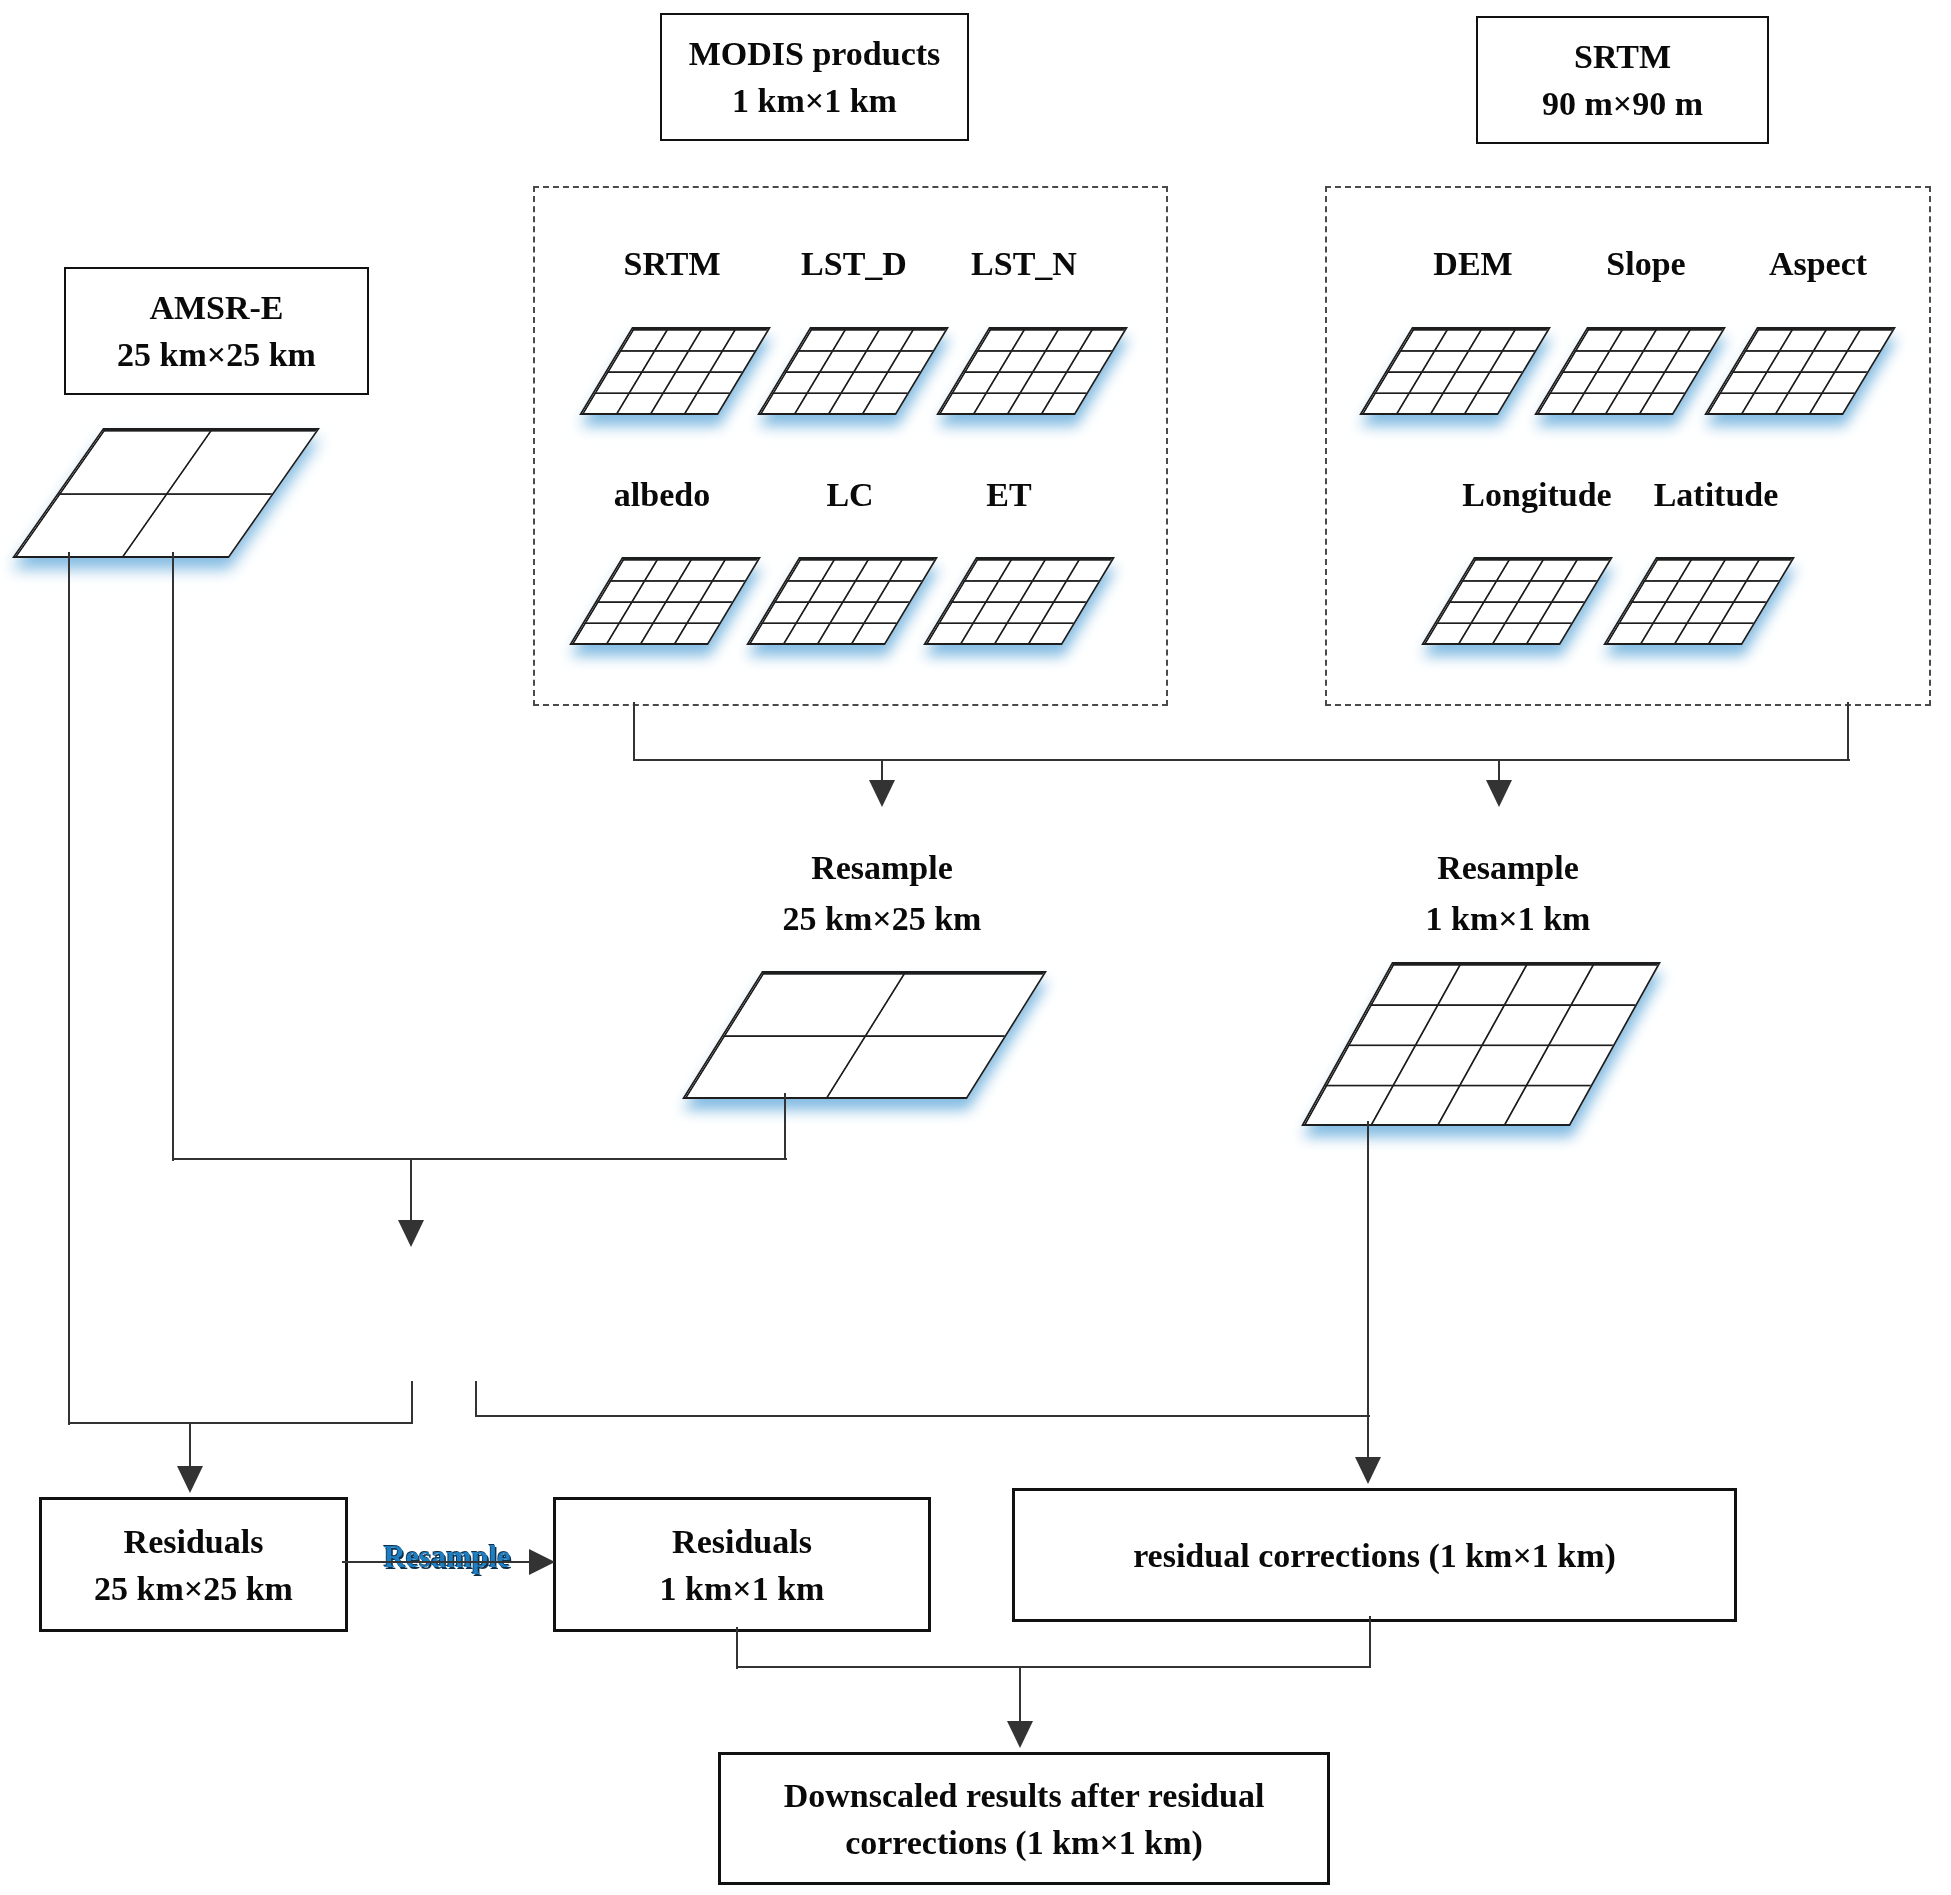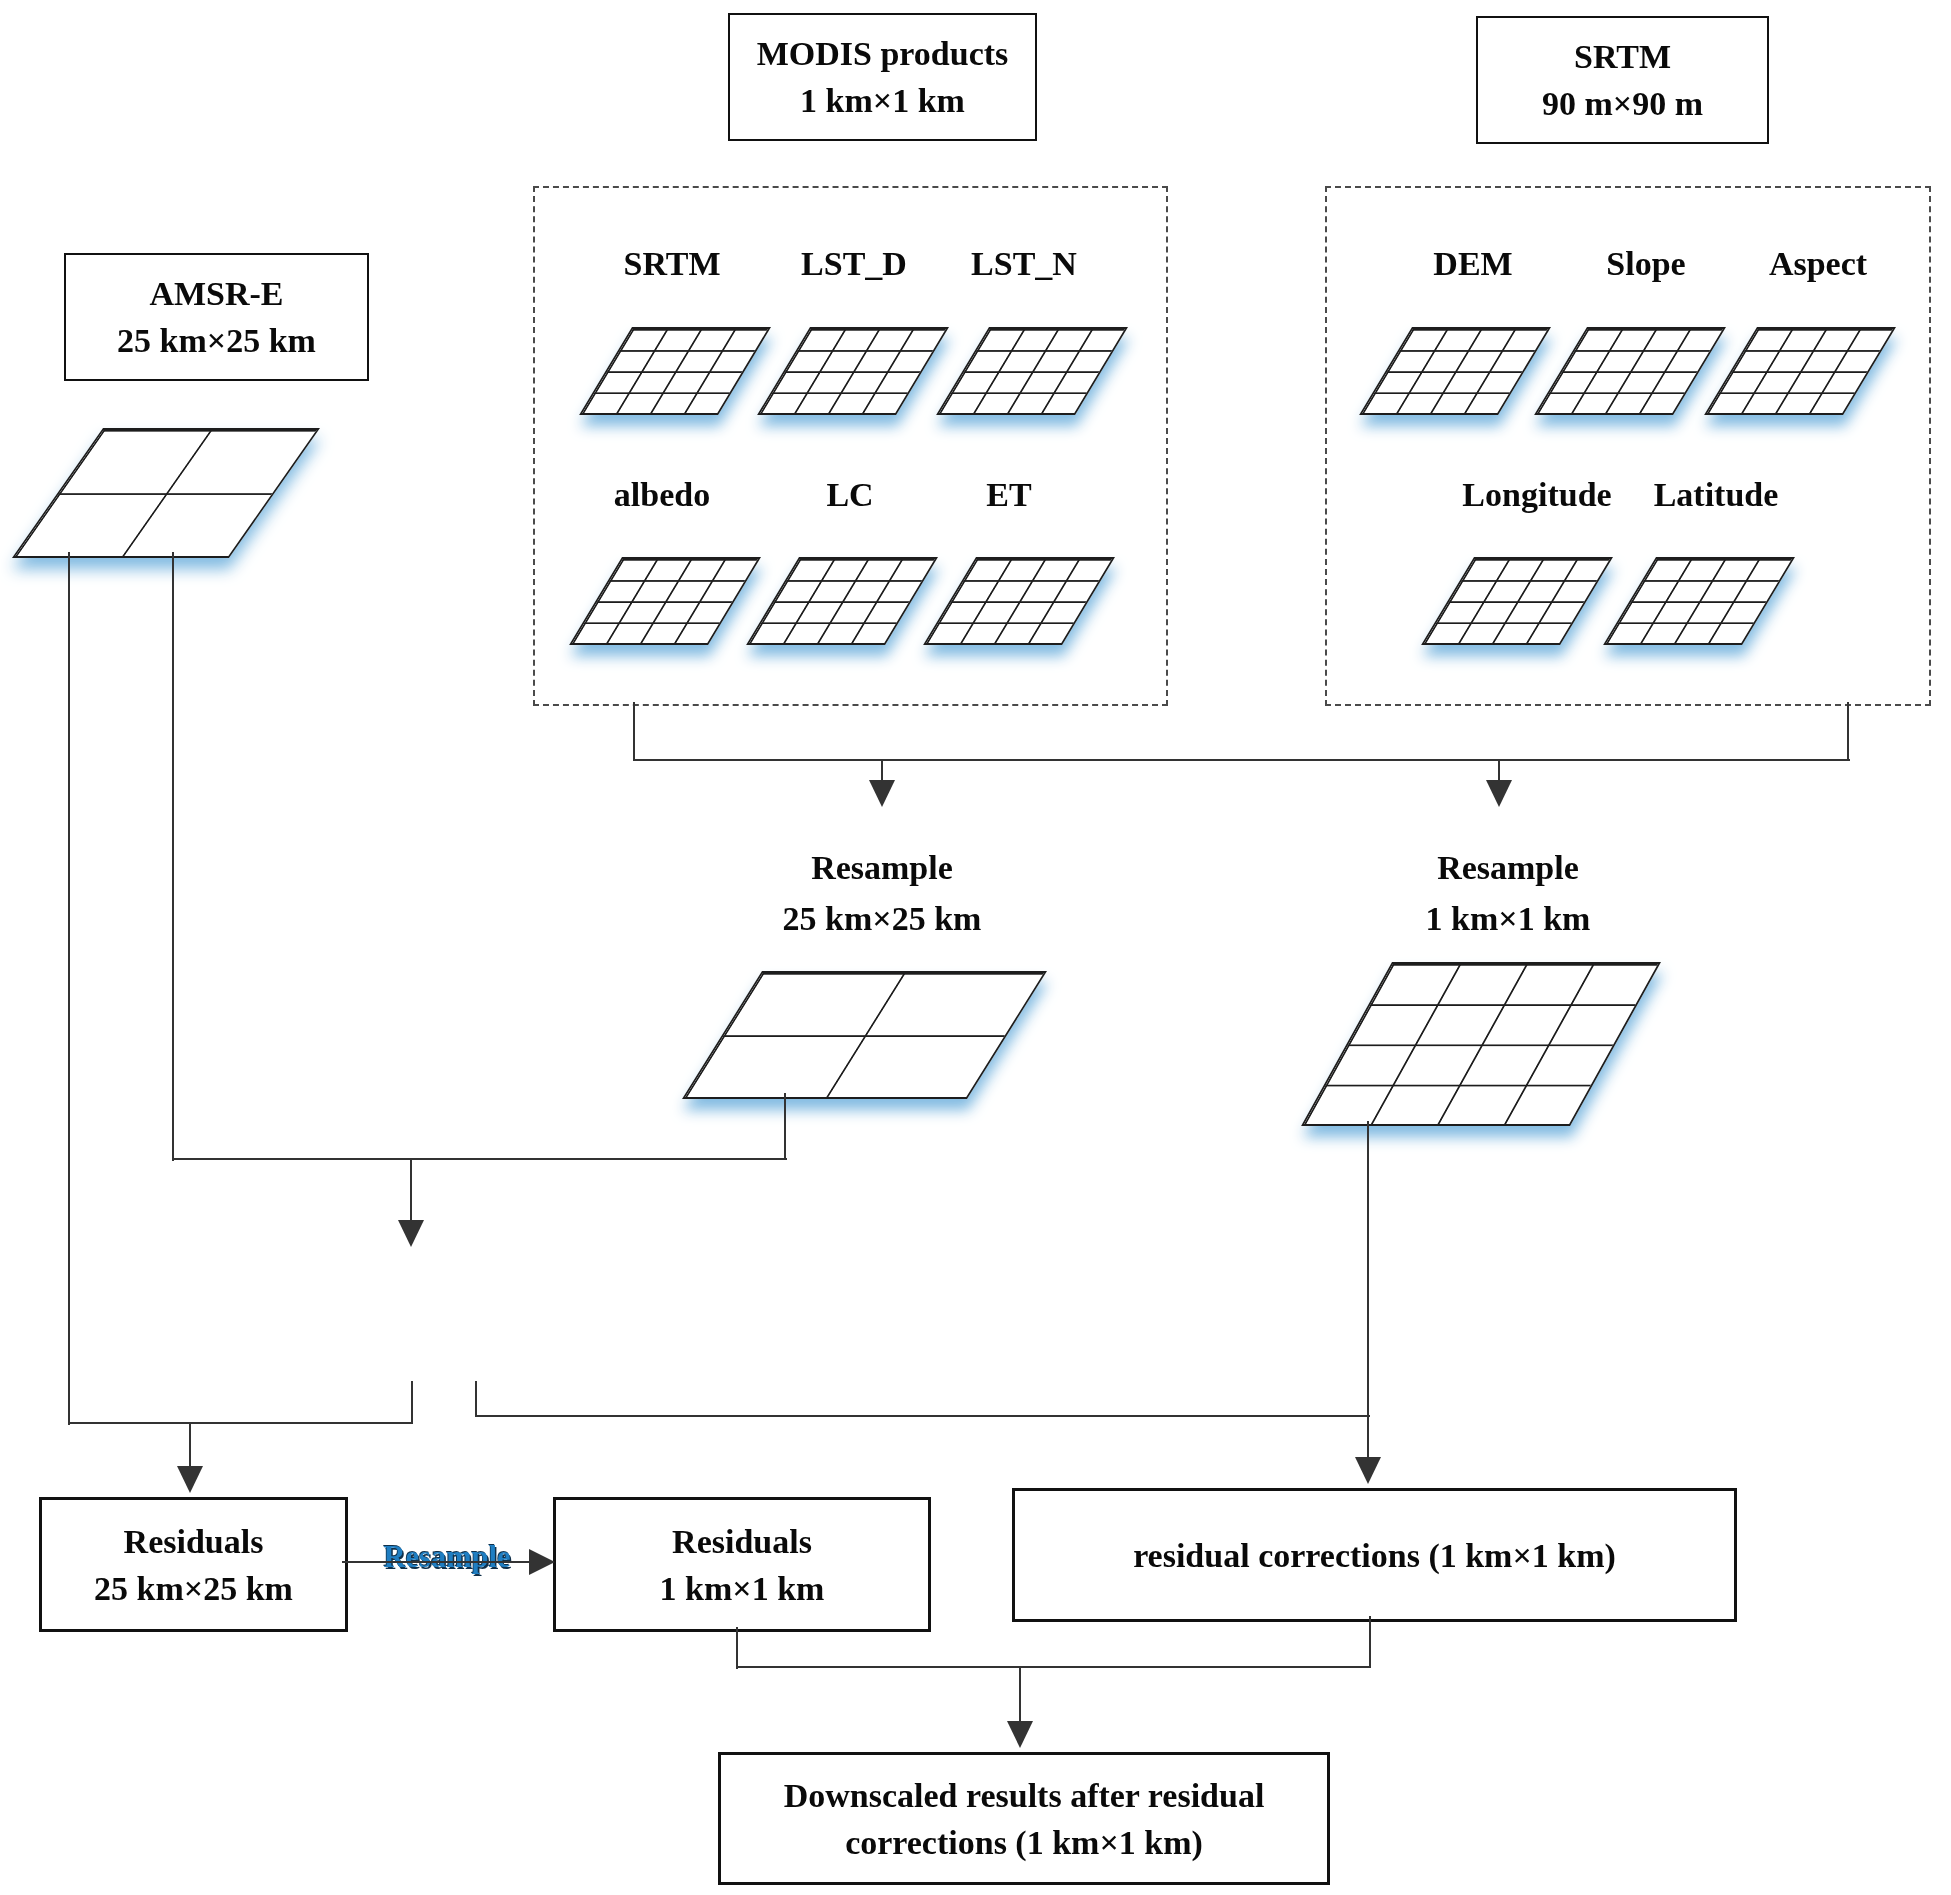--- a/index.html
+++ b/index.html
@@ -61,25 +61,25 @@
     position:absolute; transform:translateX(-50%);
     color:#1f7ec2; font-size:30.5px; font-weight:700; white-space:nowrap;
     text-shadow:1.6px 1.6px 0 #10304a, -0.8px -0.8px 0 #10304a;
   }
 </style>
 </head>
 <body>
 
 <div class="stage">
 
-  <div class="box titlebox" style="left:64px;top:253px;width:301px;height:124px;">
+  <div class="box titlebox" style="left:64px;top:267px;width:301px;height:124px;">
     <span>AMSR-E</span>
     <span>25 km×25 km</span>
   </div>
-  <div class="box titlebox" style="left:728px;top:13px;width:305px;height:124px;text-align:center;">
+  <div class="box titlebox" style="left:660px;top:13px;width:305px;height:124px;text-align:center;">
     <span>MODIS products</span>
     <span>1 km×1 km</span>
   </div>
   <div class="box titlebox" style="left:1476px;top:16px;width:289px;height:124px;">
     <span>SRTM</span>
     <span>90 m×90 m</span>
   </div>
 
   <div class="dashed" style="left:533px;top:186px;width:631px;height:516px;"></div>
   <div class="dashed" style="left:1325px;top:186px;width:602px;height:516px;"></div>

